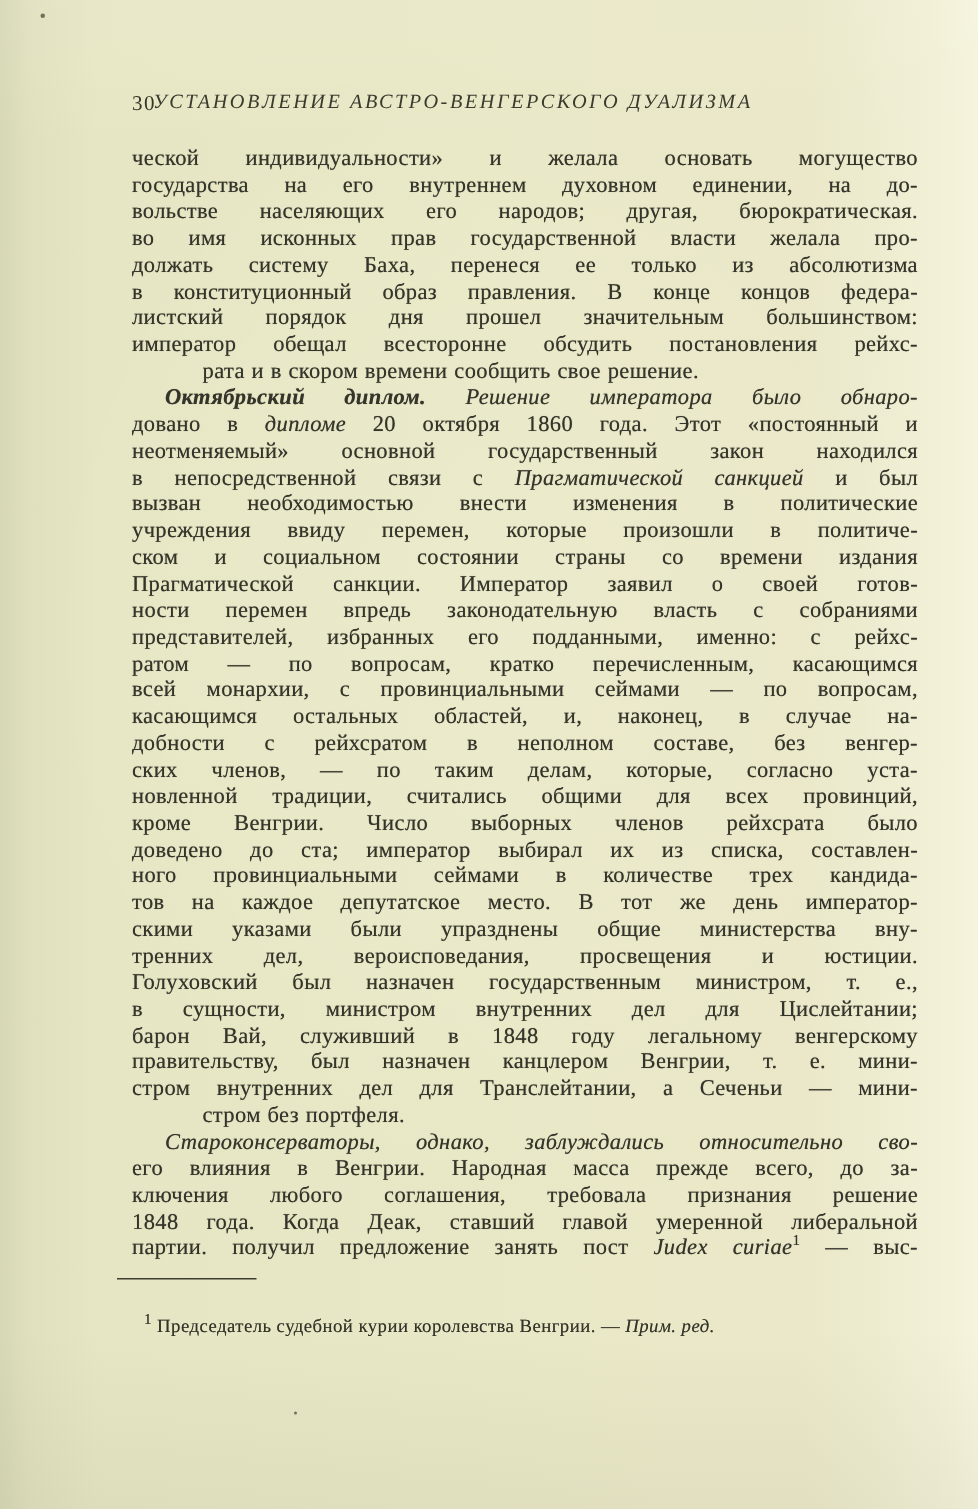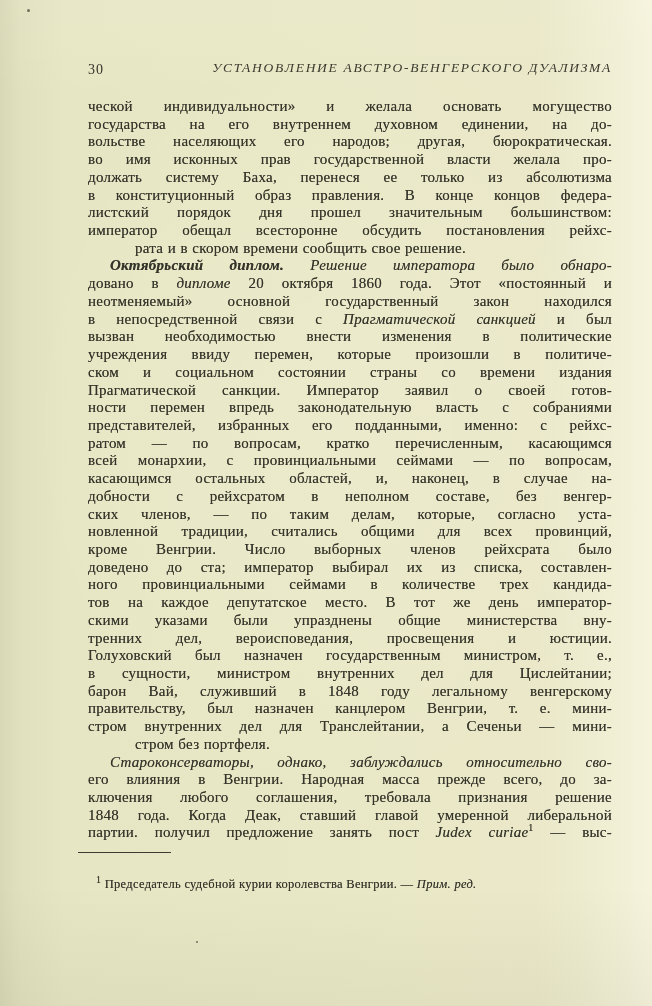--- a/index.html
+++ b/index.html
@@ -17,21 +17,21 @@
   }
   
   .running-head {
     position: absolute; top: 60px; left: 88px; width: 524px; height: 20px;
   }
   .pagenum {
     position: absolute; left: 0; top: 2px;
     font-size: 14px; letter-spacing: 1px; font-weight: normal;
   }
   .head-title {
-    display: block; text-align: right;
+    display: block; text-align: left;
     font-style: italic; font-size: 13.5px; letter-spacing: 1.7px;
     padding-left: 14px; white-space: nowrap;
     color: #3a3a2e;
   }
   
   .body-text {
     position: absolute; top: 98px; left: 88px; width: 524px;
     font-size: 15px; line-height: 17.72px; letter-spacing: 0.25px;
     word-spacing: 0.5px;
     text-shadow: 0 0 0.45px rgba(45,45,35,0.65);

